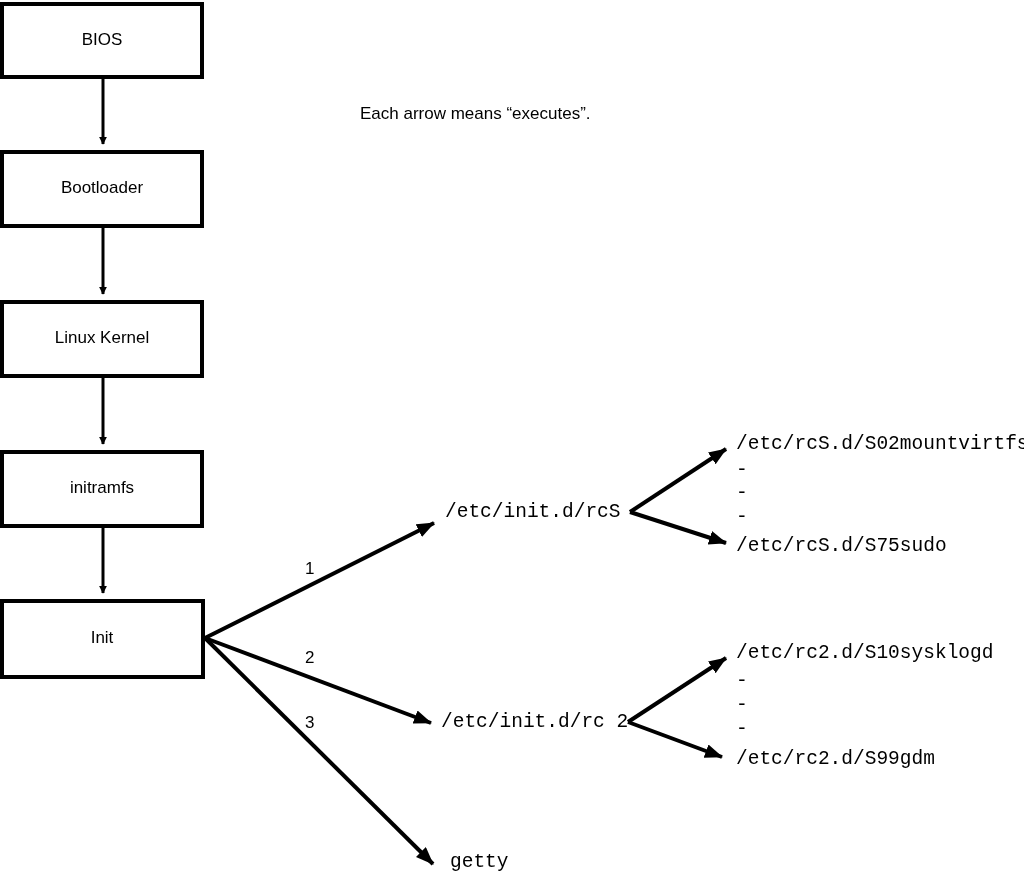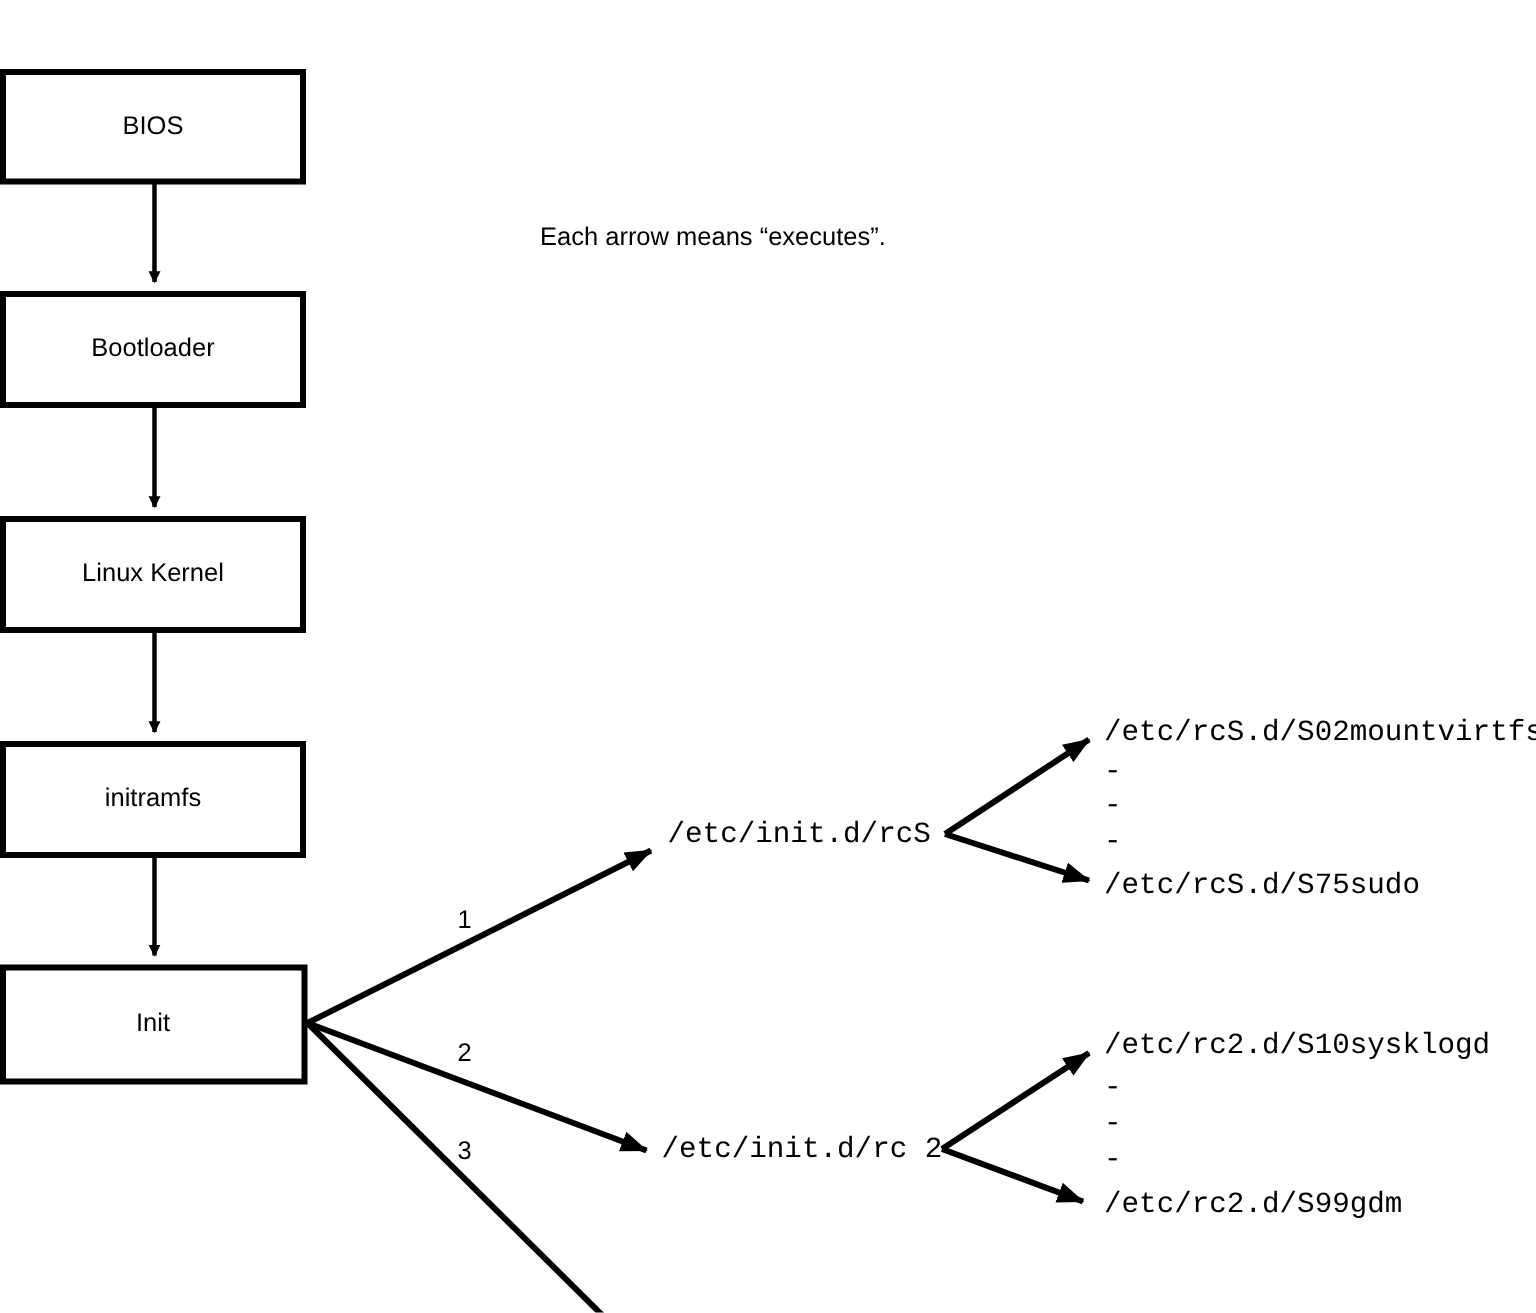--- a/index.html
+++ b/index.html
@@ -12,21 +12,20 @@
     width: 1024px;
     height: 875px;
     font-family: "Liberation Sans", sans-serif;
     color: #000000;
     overflow: hidden;
   }
   #diagram-root {
     position: relative;
     width: 1024px;
     height: 680px;
-    margin-top: 44px;
   }
   svg.canvas {
     position: absolute;
     top: 0;
     left: 0;
     width: 1024px;
     height: 875px;
   }
   .box-rect {
     fill: #ffffff;

